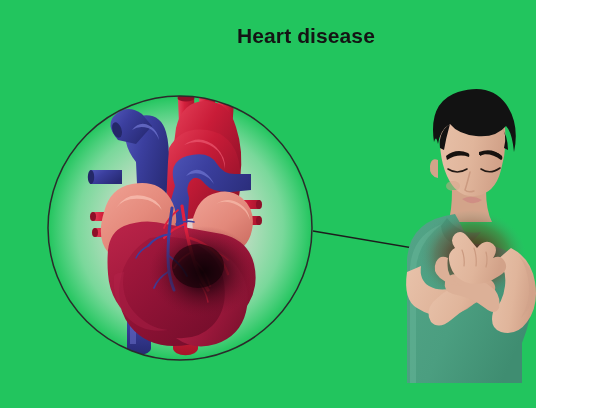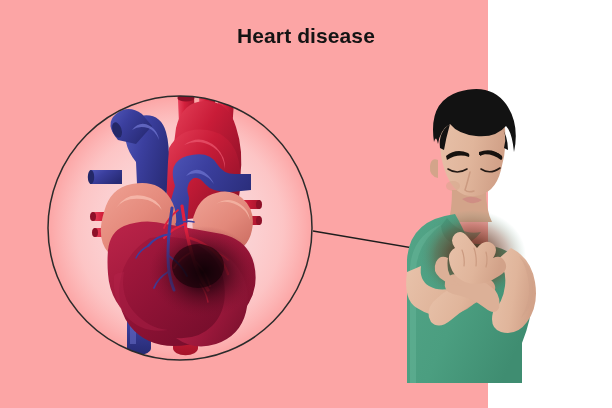--- a/index.html
+++ b/index.html
@@ -15,21 +15,22 @@
     overflow: hidden;
     font-family: "Liberation Sans", sans-serif;
     -webkit-font-smoothing: antialiased;
   }
   #canvas {
     position: absolute;
     left: 0;
     top: 0;
     width: 488px;
     height: 408px;
-    background: #fca5a5;
+    background: #22c55e;
+    padding-left: 48px;
   }
   #page-title {
     position: absolute;
     left: 0;
     top: 24px;
     width: 612px;
     text-align: center;
     font-size: 21px;
     font-weight: bold;
     color: #141414;

